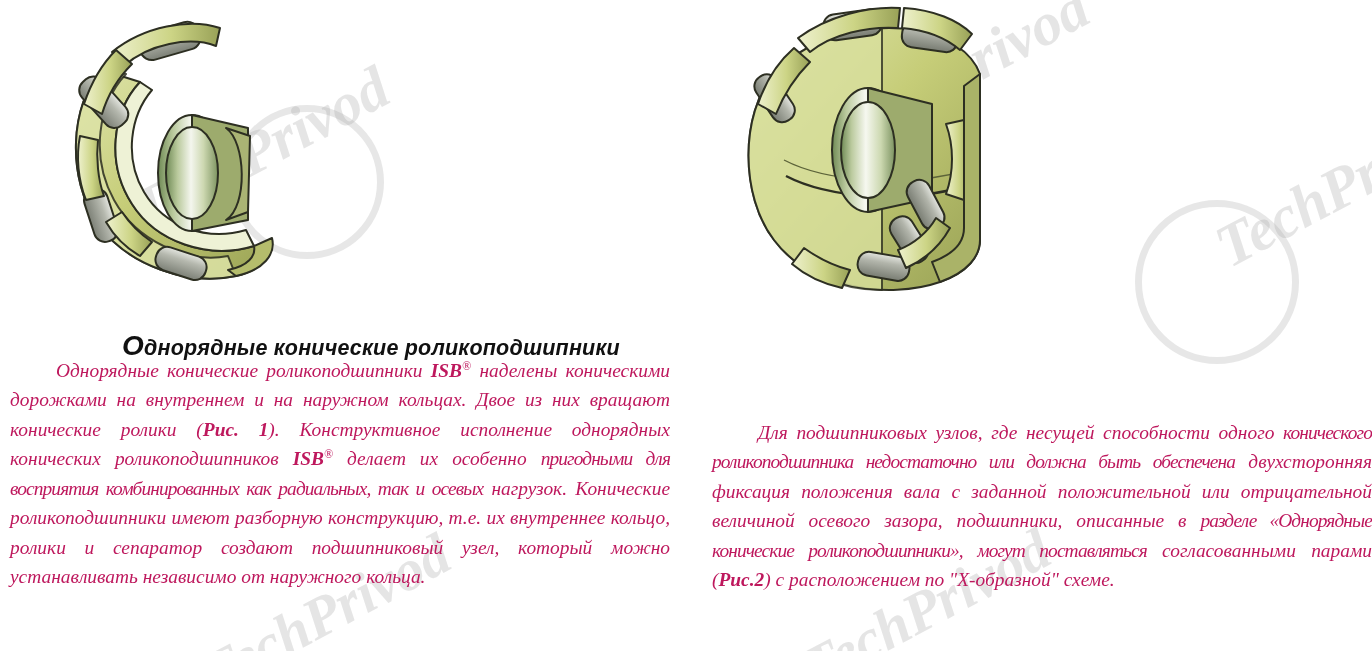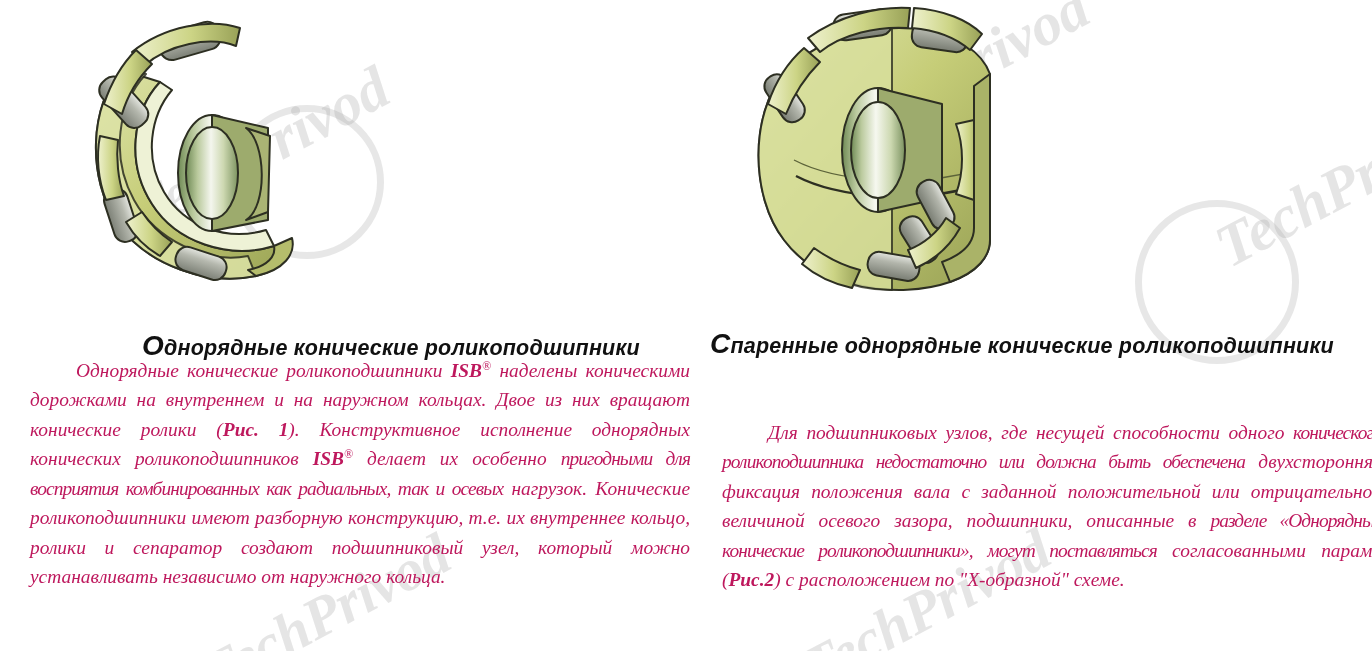--- a/index.html
+++ b/index.html
@@ -50,21 +50,21 @@
   .columns {
     position: absolute;
     inset: 0;
     display: flex;
   }
   .col {
     position: relative;
     width: 686px;
     box-sizing: border-box;
   }
-  .col-left  { padding: 0 10px 0 0; margin-left: 20px; }
+  .col-left  { padding: 0 10px 0 0; }
   .col-right { padding: 0 0 0 10px; }
 
   
   .figure {
     position: relative;
     height: 300px;
   }
   .fig-left-inner {
     position: absolute;
     left: 40px; top: 8px;
@@ -311,23 +311,20 @@
               <path d="M246 120 C254 146 254 176 246 200 L228 194 C236 172 236 146 228 124 Z" fill="url(#capR)"></path>
               <path d="M232 228 C222 246 206 260 188 268 L180 250 C196 244 210 232 218 218 Z" fill="url(#capR)"></path>
               <path d="M124 288 C106 284 88 276 74 264 L86 248 C100 258 116 266 132 270 Z" fill="url(#capR)"></path>
 
               <path d="M262 74 L262 240 C262 256 250 272 222 282 L214 262 C236 254 246 242 246 228 L246 86 Z" fill="#aab368"></path>
             </g>
           </svg>
         </div>
       </div>
 
-      <h2 class="heading head-right">
-        <span class="drop">С</span><span>паренные однорядные конические роликоподшипники</span>
-      </h2>
 
       <div class="body-text body-right">
         <p>Для подшипниковых узлов, где несущей способности одного <span class="tight">конического роликоподшипника недостаточно или должна быть обеспечена</span> двухсторонняя фиксация положения вала с заданной положительной или отрицательной величиной осевого зазора, подшипники, описанные в <span class="tight">разделе «Однорядные конические роликоподшипники», могут поставляться</span> согласованными парами (<b>Рис.2</b>) с расположением по "X-образной" схеме.</p>
       </div>
     </div>
 
   </div>
 </div>
 
 </body></html>

